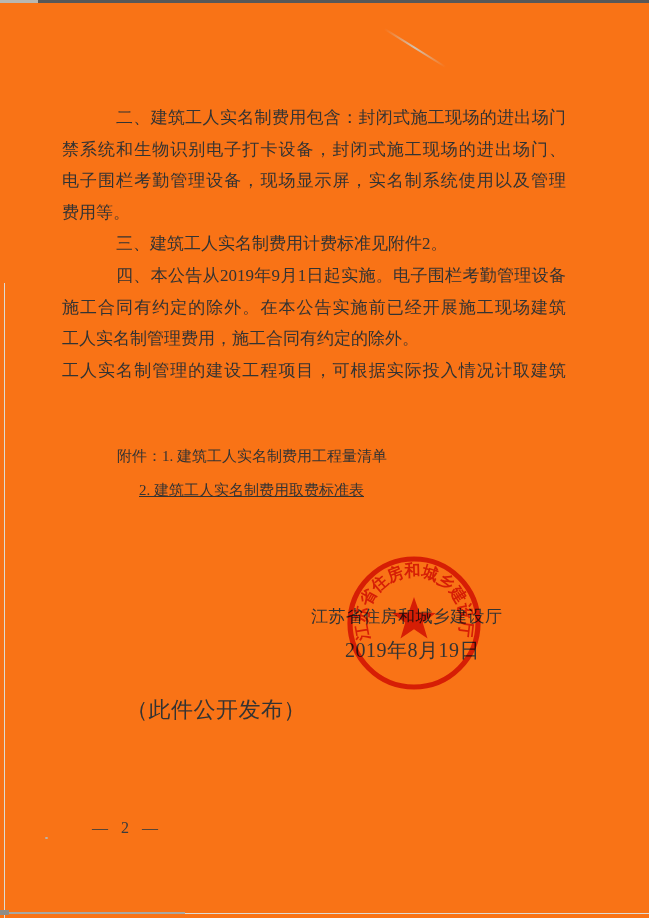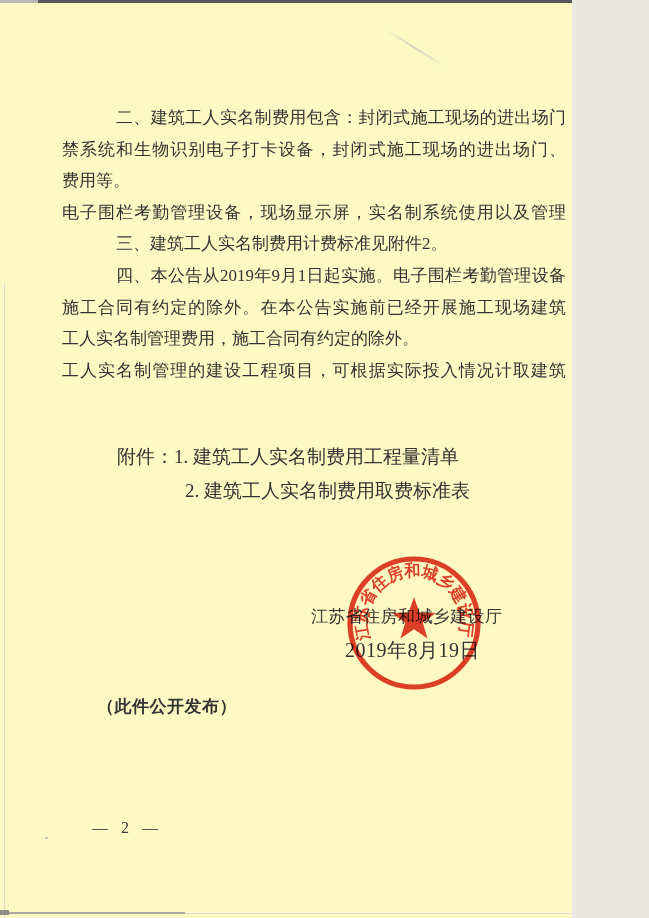--- a/index.html
+++ b/index.html
@@ -2,25 +2,24 @@
 <html><head>
 <meta charset="utf-8">
 <style>
   html,body{margin:0;padding:0;}
   body{
     font-family:"Liberation Serif","DejaVu Serif",serif;
     background:#e9e8e3;
   }
   .page{
     position:relative;
-    width:532px;height:918px;
-    background:#fef9c3;
+    width:649px;height:918px;
+    background:#f97316;
     overflow:hidden;
     color:#333;
-    padding-left:40px;
   }
   
   .top-edge{position:absolute;top:0;left:0;width:649px;height:3px;background:#585858;}
   .top-edge-gap{position:absolute;top:0;left:0;width:38px;height:3px;background:#b9b8b2;}
   .left-edge{position:absolute;top:283px;left:4px;width:1px;height:635px;background:#dcdbd4;}
   .bottom-edge{position:absolute;left:0;top:913px;width:649px;height:1px;background:#dddcd6;}
   .bottom-edge-dark{position:absolute;left:0;top:912px;width:185px;height:2px;background:#a8a7a2;}
   .corner-mark{position:absolute;left:0;top:910px;width:9px;height:5px;background:#8e8d88;}
   .crease{
     position:absolute;left:385px;top:28px;width:72px;height:2px;
@@ -40,41 +39,41 @@
     text-align:justify;
     text-justify:inter-character;
     overflow:hidden;
   }
   .l.full{text-align-last:justify;}
   .l.end{text-align-last:left;}
   .l.ind{padding-left:54px;}
 
   .attachment{
     position:absolute;left:117px;top:440px;
-    font-size:19px;line-height:33.8px;color:#333;
+    font-size:15px;line-height:33.8px;color:#333;
   }
-  .attachment .a2{margin-left:68px;}
+  .attachment .a2{margin-left:22px;text-decoration:underline;}
 
   .signature{
     position:absolute;left:311px;top:605px;
     font-size:17px;letter-spacing:.4px;color:#333;white-space:nowrap;
   }
   .sig-date{
     position:absolute;left:345px;top:637px;
     font-size:20px;letter-spacing:.5px;color:#333;white-space:nowrap;
   }
 
   .seal{
     position:absolute;left:344px;top:553px;width:140px;height:140px;
     mix-blend-mode:multiply;opacity:.9;
   }
 
   .note{
-    position:absolute;left:97px;top:695px;
-    font-size:17px;letter-spacing:.5px;color:#333;white-space:nowrap;font-weight:bold;
+    position:absolute;left:126px;top:695px;
+    font-size:22px;letter-spacing:.5px;color:#333;white-space:nowrap;
   }
   .page-num{
     position:absolute;left:92px;top:819px;
     font-size:16px;color:#3c3c3c;letter-spacing:2px;word-spacing:5px;white-space:nowrap;
   }
 </style>
 </head>
 <body>
 
 <div class="page">
@@ -84,22 +83,22 @@
   <div class="left-edge"></div>
   <div class="bottom-edge"></div>
   <div class="bottom-edge-dark"></div>
   <div class="corner-mark"></div>
   <div class="crease"></div>
   <div class="speck"></div>
 
   <div class="body-text">
     <div class="l ind full">二、建筑工人实名制费用包含：封闭式施工现场的进出场门</div>
     <div class="l full">禁系统和生物识别电子打卡设备，封闭式施工现场的进出场门、</div>
+    <div class="l full">电子围栏考勤管理设备，现场显示屏，实名制系统使用以及管理</div>
     <div class="l end">费用等。</div>
-    <div class="l full">电子围栏考勤管理设备，现场显示屏，实名制系统使用以及管理</div>
     <div class="l ind end">三、建筑工人实名制费用计费标准见附件2。</div>
     <div class="l ind full">四、本公告从2019年9月1日起实施。电子围栏考勤管理设备</div>
     <div class="l full">施工合同有约定的除外。在本公告实施前已经开展施工现场建筑</div>
     <div class="l end">工人实名制管理费用，施工合同有约定的除外。</div>
     <div class="l full">工人实名制管理的建设工程项目，可根据实际投入情况计取建筑</div>
   </div>
 
   <div class="attachment">
     <div class="a1">附件：1. 建筑工人实名制费用工程量清单</div>
     <div class="a2">2. 建筑工人实名制费用取费标准表</div>

